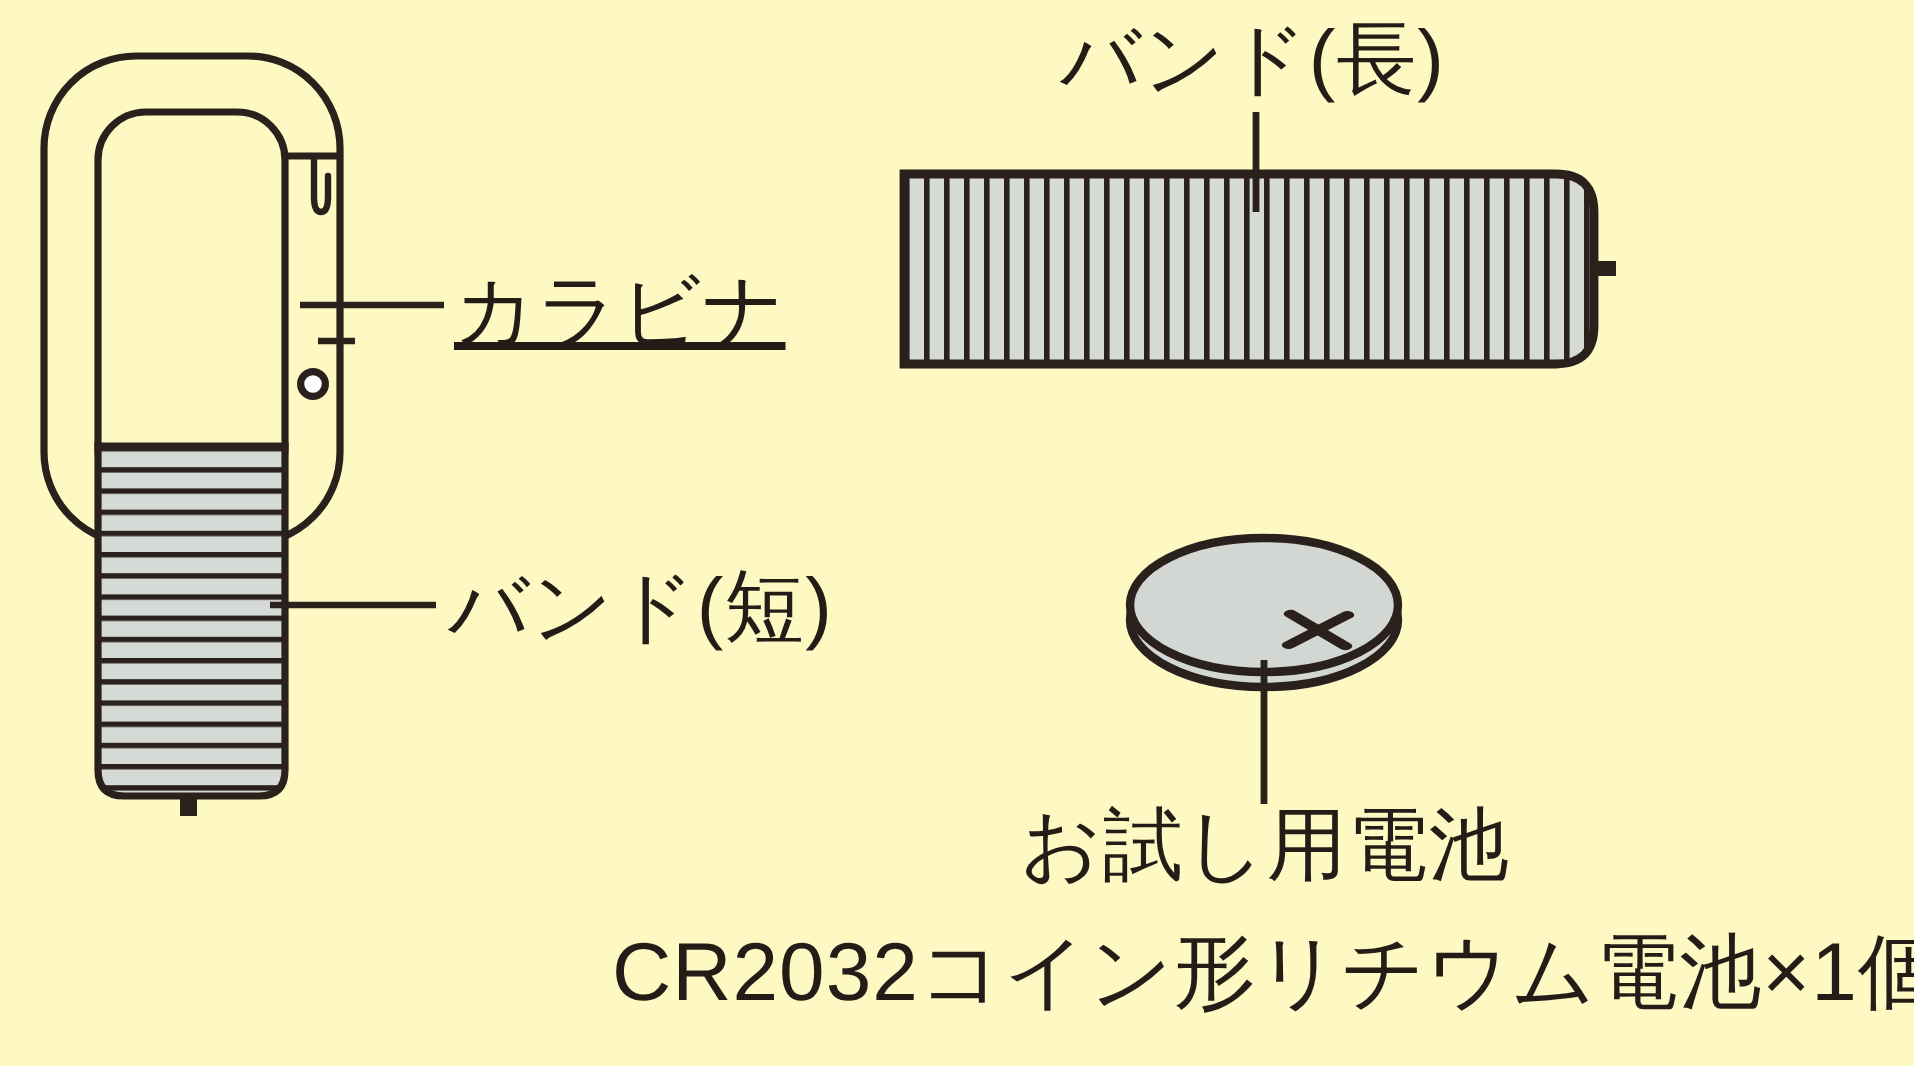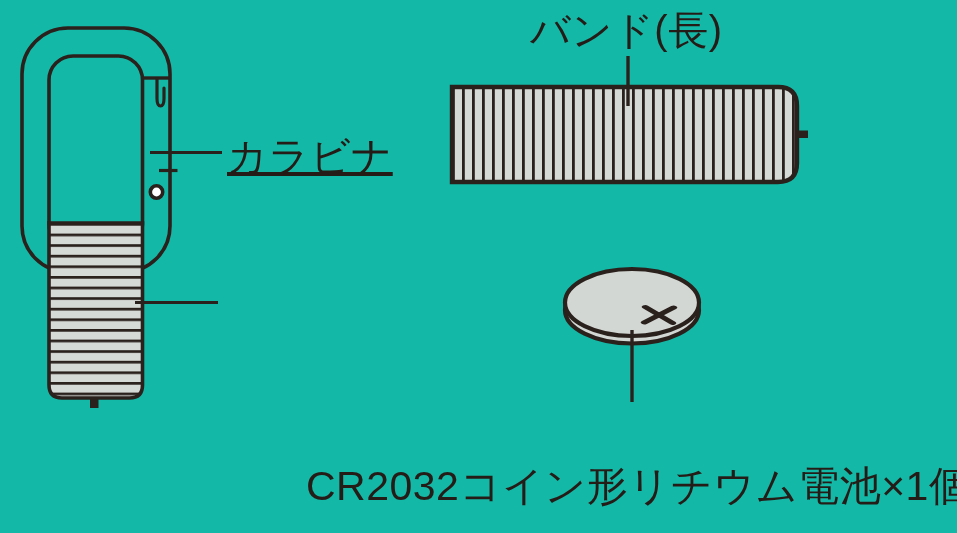--- a/index.html
+++ b/index.html
@@ -4,21 +4,21 @@
 <style>
   html, body {
     margin: 0;
     padding: 0;
     background: #ffffff;
   }
   .stage {
     position: relative;
     width: 957px;
     height: 533px;
-    background: #14b8a6;
+    background: #fef9c3;
     overflow: hidden;
     font-family: "Liberation Sans", "DejaVu Sans", sans-serif;
   }
   .stage svg {
     position: absolute;
     left: 0;
     top: 0;
   }
   .diagram-label {
     position: absolute;
@@ -89,17 +89,19 @@
         <path d="M0,-20 V20"></path>
       </g>
       <path d="M632,330 V402" fill="none" stroke="#2a211d" stroke-width="3.4"></path>
     </g>
   </svg>
 
   <div class="diagram-label label-band-long">バンド(長)</div>
 
   <div class="diagram-label label-carabiner">カラビナ</div>
 
+  <div class="diagram-label label-band-short">バンド(短)</div>
 
+  <div class="diagram-label label-battery">お試し用電池</div>
 
   <div class="diagram-label label-caption">CR2032コイン形リチウム電池×1個</div>
 
 </div>
 
 </body></html>

